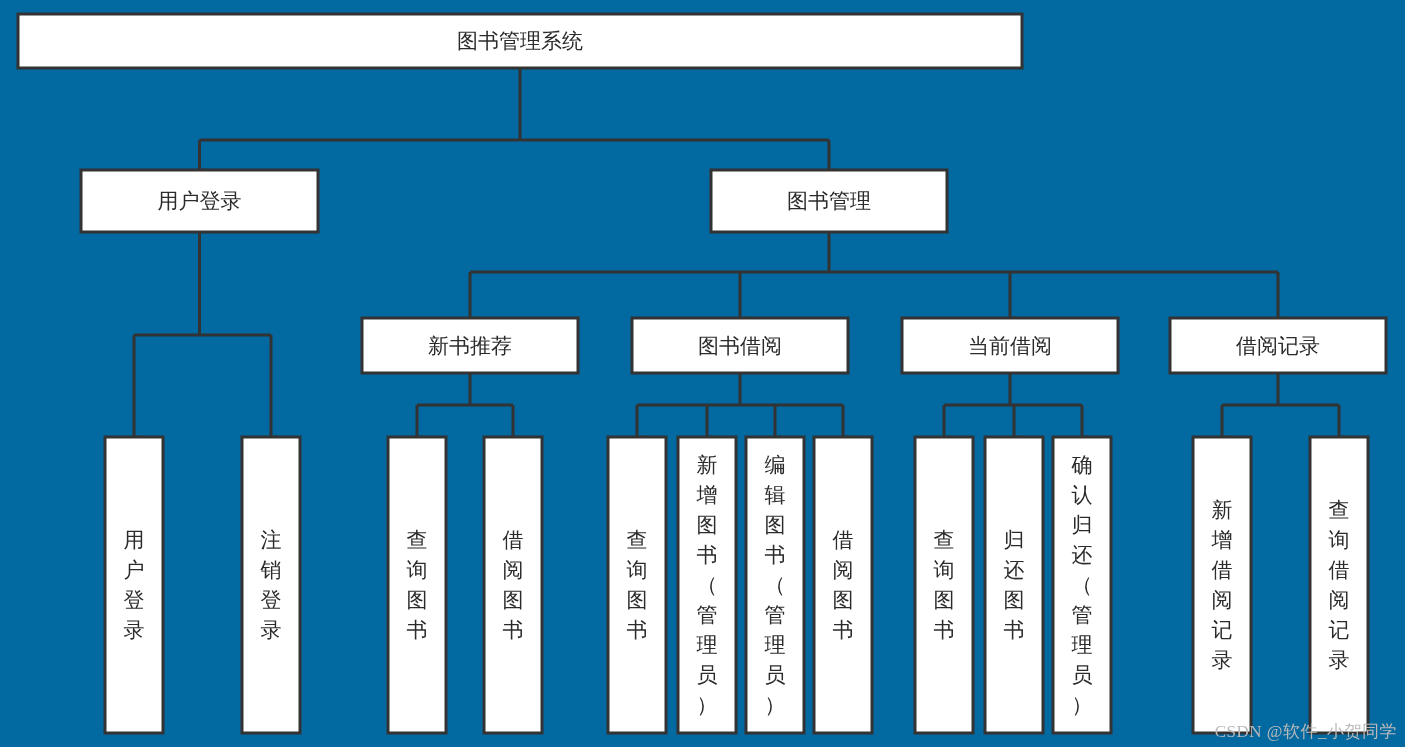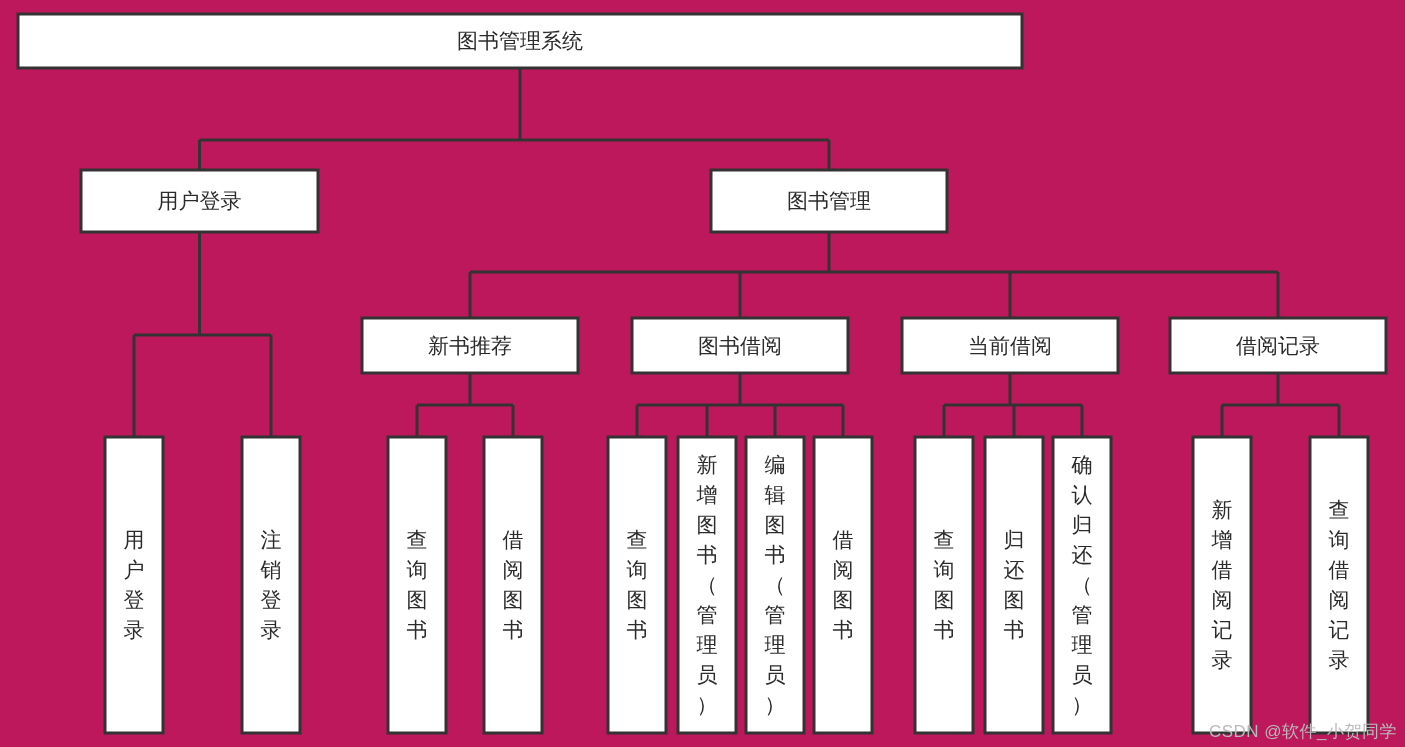--- a/index.html
+++ b/index.html
@@ -1,35 +1,35 @@
 <!DOCTYPE html>
 <html><head>
 <meta charset="utf-8">
 <style>
   html,body{margin:0;padding:0;background:#ffffff;}
   body{width:1405px;height:747px;overflow:hidden;
        font-family:"Liberation Sans","DejaVu Sans",sans-serif;}
-  #diagram-root{position:relative;width:1405px;height:747px;background:#be185d;}
+  #diagram-root{position:relative;width:1405px;height:747px;background:#0369a1;}
   svg#tree{position:absolute;left:0;top:0;width:1405px;height:747px;}
   .node-rect{fill:#ffffff;stroke:#333333;stroke-width:3;}
   .edge{stroke:#333333;stroke-width:3;fill:none;}
   .arrowhead{fill:#333333;stroke:none;}
   .node-label{
       font-family:"DejaVu Sans","Liberation Sans",sans-serif;
       font-size:21px;fill:#2b2b2b;
       text-anchor:middle;dominant-baseline:middle;
   }
   .leaf-label{
       font-family:"DejaVu Sans","Liberation Sans",sans-serif;
       font-size:21px;fill:#2b2b2b;
       text-anchor:middle;
   }
   .watermark{
       position:absolute;right:8px;bottom:4px;
-      font-family:Liberation Sans, sans-serif;
+      font-family:Liberation Serif, serif;
       font-size:17px;color:#b9b9b9;letter-spacing:0.5px;
       white-space:nowrap;user-select:none;
   }
 </style>
 </head>
 <body>
 
 <div id="diagram-root">
   <svg id="tree" viewBox="0 0 1405 747">
     <defs>

